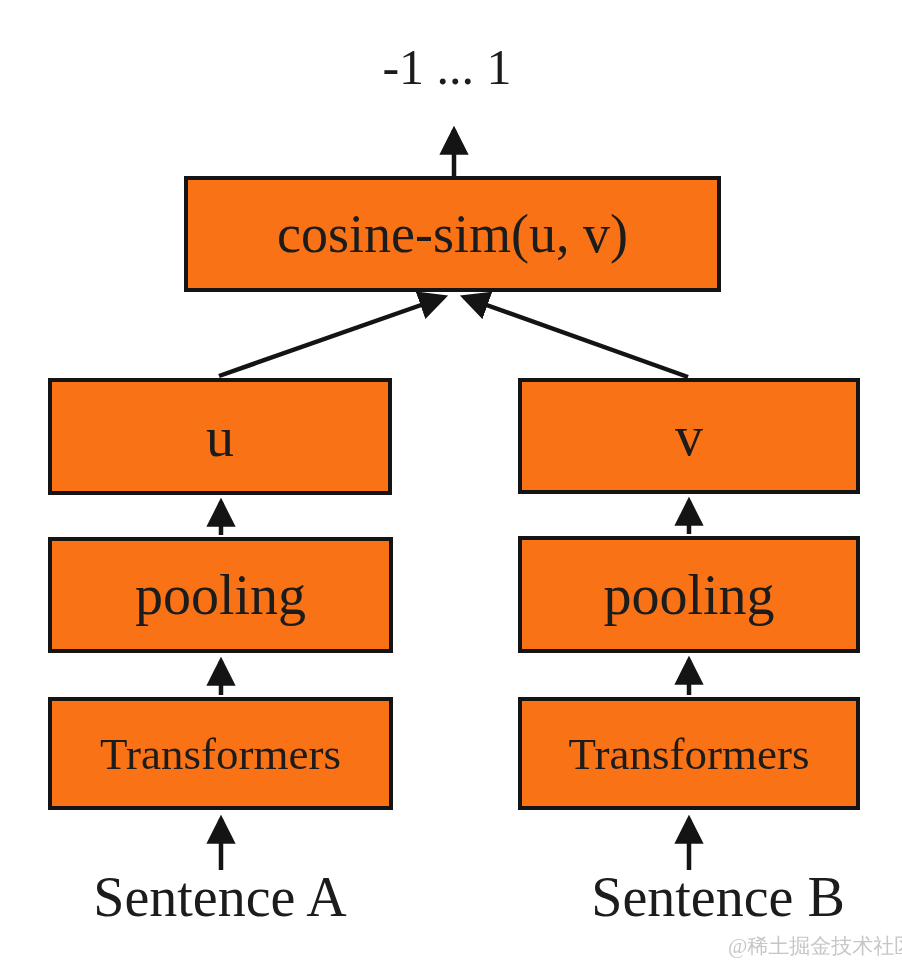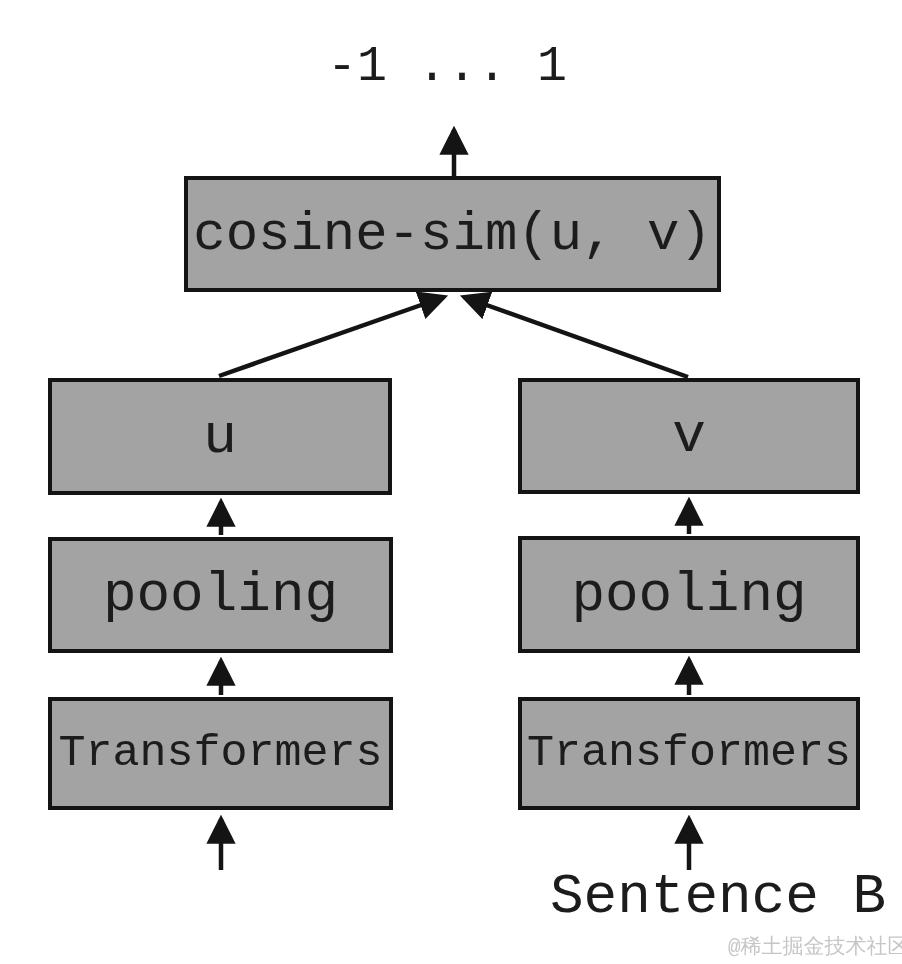--- a/index.html
+++ b/index.html
@@ -5,21 +5,21 @@
   html, body {
     margin: 0;
     padding: 0;
     background: #ffffff;
   }
   #canvas {
     position: relative;
     width: 902px;
     height: 964px;
     background: #ffffff;
-    font-family: Liberation Mono, monospace;
+    font-family: Liberation Serif, serif;
     color: #1c1c1c;
     overflow: hidden;
   }
   #arrow-layer {
     position: absolute;
     left: 0;
     top: 0;
     width: 902px;
     height: 964px;
   }
@@ -27,21 +27,21 @@
     stroke: #141414;
     stroke-width: 4.5;
   }
   #arrow-layer .arrowhead {
     fill: #141414;
   }
   .box {
     position: absolute;
     box-sizing: border-box;
     border: 4px solid #141414;
-    background: #a3a3a3;
+    background: #f97316;
     display: flex;
     align-items: center;
     justify-content: center;
     text-align: center;
     white-space: nowrap;
   }
   #cosine-box   { left: 184px; top: 176px; width: 537px; height: 116px; font-size: 54px; }
   #u-box        { left:  48px; top: 378px; width: 344px; height: 117px; font-size: 56px; }
   #v-box        { left: 518px; top: 378px; width: 342px; height: 116px; font-size: 56px; }
   #pooling-left-box      { left:  48px; top: 537px; width: 345px; height: 116px; font-size: 56px; }
@@ -119,18 +119,19 @@
   </div>
 
   <div class="box" id="transformers-left-box">
     <span>Transformers</span>
   </div>
 
   <div class="box" id="transformers-right-box">
     <span>Transformers</span>
   </div>
 
+  <div class="free-label" id="sentence-a-label">Sentence A</div>
 
   <div class="free-label" id="sentence-b-label">Sentence B</div>
 
   <div id="watermark">@稀土掘金技术社区</div>
 
 </div>
 
 </body></html>

